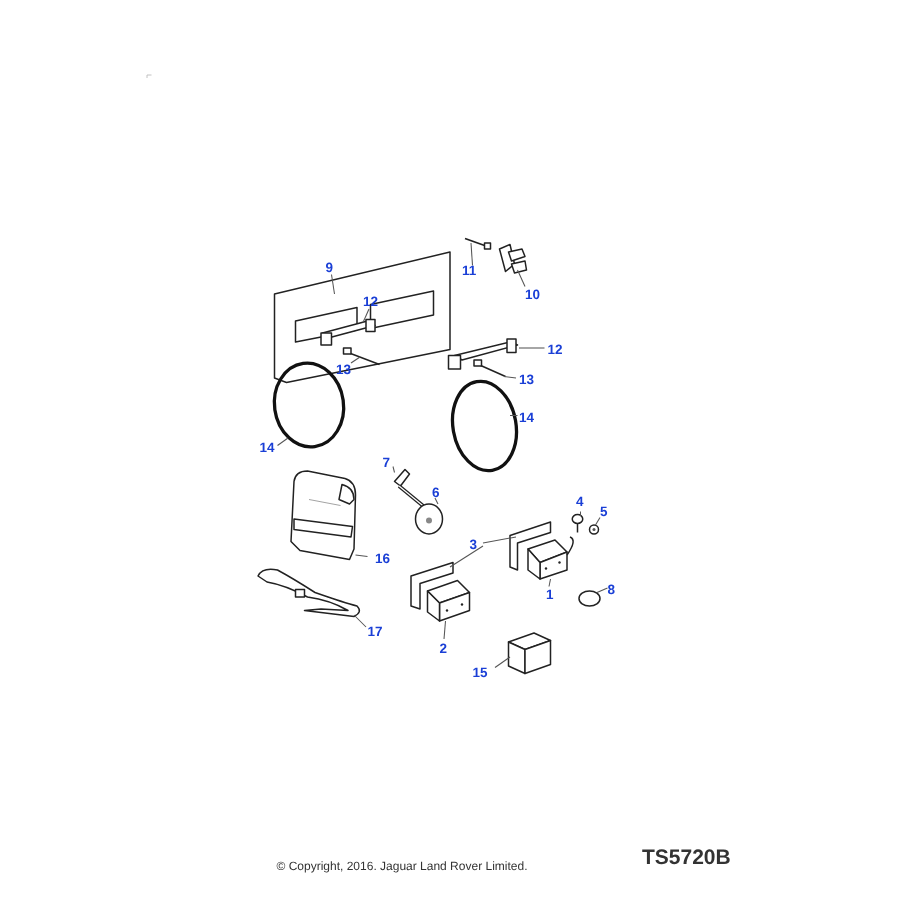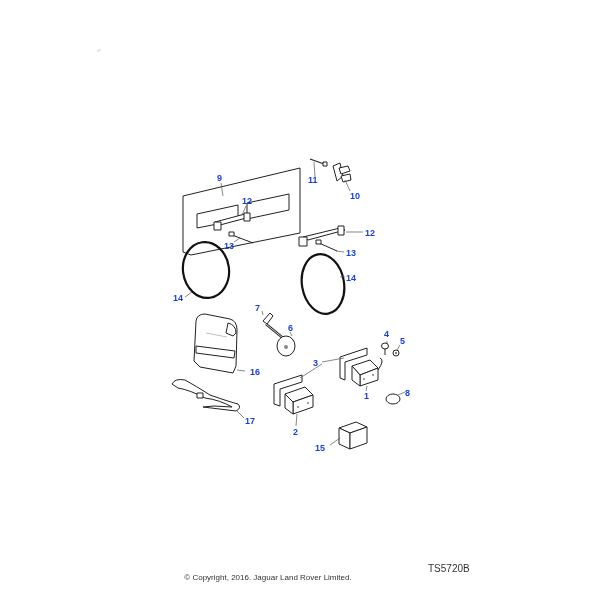--- a/index.html
+++ b/index.html
@@ -1,19 +1,19 @@
 <!DOCTYPE html>
 <html><head>
 <meta charset="utf-8">
 <style>
   html, body { margin: 0; padding: 0; background: #ffffff; }
   body { width: 600px; height: 600px; position: relative; overflow: hidden; font-family: "Liberation Sans", sans-serif; }
   #diagram { position: absolute; left: 0; top: 0; width: 600px; height: 600px; }
   .callout { font-family: "Liberation Sans", sans-serif; font-size: 9px; font-weight: bold; fill: #1a3fd6; }
-  .ref-code { position: absolute; left: 428px; top: 563px; font-size: 10px; color: #333; font-family: "Liberation Sans", sans-serif; }
+  .ref-code { position: absolute; left: 428px; top: 563px; font-size: 14px; color: #333; font-family: "Liberation Sans", sans-serif; font-weight: bold; }
   .copyright { position: absolute; left: 0; width: 536px; top: 573px; text-align: center; font-size: 8px; color: #333; font-family: "Liberation Sans", sans-serif; }
   .part { stroke: #222; stroke-width: 1; fill: #fff; stroke-linejoin: round; }
   .leader { stroke: #555; stroke-width: 0.7; fill: none; }
 </style>
 </head>
 <body>
 
 <svg id="diagram" viewBox="0 0 600 600" xmlns="http://www.w3.org/2000/svg">
 
   <path d="M98 52 L98 50 L101 50" stroke="#bbb" stroke-width="0.6" fill="none"></path>

